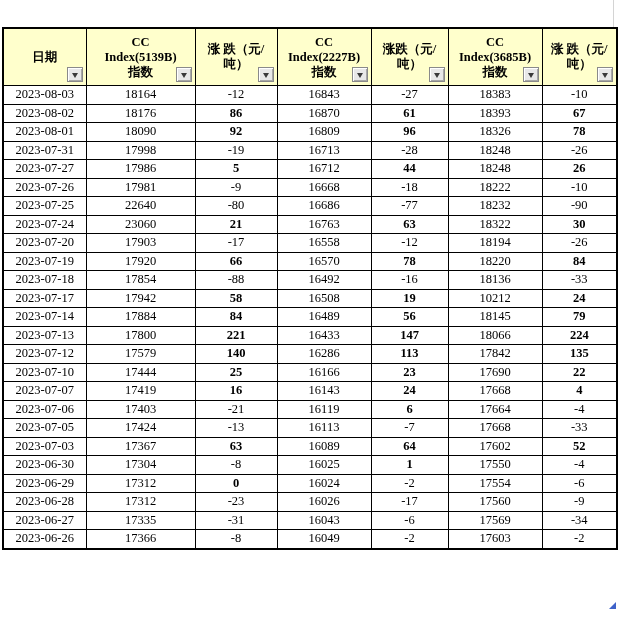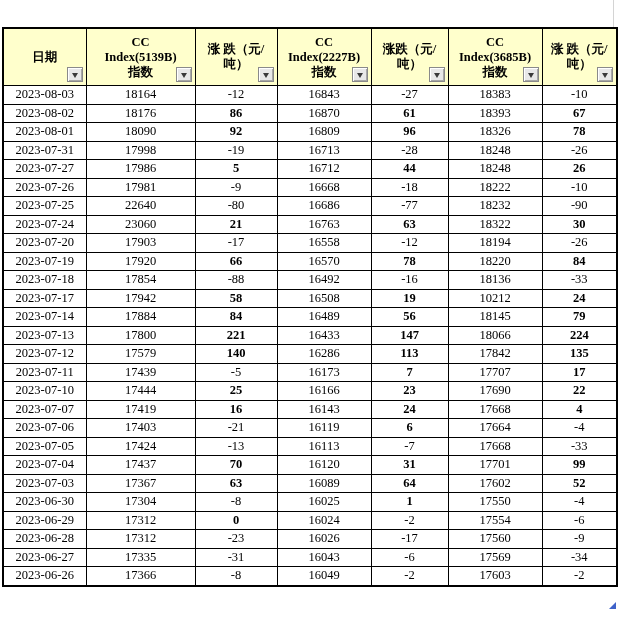--- a/index.html
+++ b/index.html
@@ -252,29 +252,20 @@
         <tr>
           <td>2023-07-12</td>
           <td>17579</td>
           <td class="pos">140</td>
           <td>16286</td>
           <td class="pos">113</td>
           <td>17842</td>
           <td class="pos">135</td>
         </tr>
         <tr>
-          <td>2023-07-11</td>
-          <td>17439</td>
-          <td class="neg">-5</td>
-          <td>16173</td>
-          <td class="pos">7</td>
-          <td>17707</td>
-          <td class="pos">17</td>
-        </tr>
-        <tr>
           <td>2023-07-10</td>
           <td>17444</td>
           <td class="pos">25</td>
           <td>16166</td>
           <td class="pos">23</td>
           <td>17690</td>
           <td class="pos">22</td>
         </tr>
         <tr>
           <td>2023-07-07</td>
@@ -297,29 +288,20 @@
         <tr>
           <td>2023-07-05</td>
           <td>17424</td>
           <td class="neg">-13</td>
           <td>16113</td>
           <td class="neg">-7</td>
           <td>17668</td>
           <td class="neg">-33</td>
         </tr>
         <tr>
-          <td>2023-07-04</td>
-          <td>17437</td>
-          <td class="pos">70</td>
-          <td>16120</td>
-          <td class="pos">31</td>
-          <td>17701</td>
-          <td class="pos">99</td>
-        </tr>
-        <tr>
           <td>2023-07-03</td>
           <td>17367</td>
           <td class="pos">63</td>
           <td>16089</td>
           <td class="pos">64</td>
           <td>17602</td>
           <td class="pos">52</td>
         </tr>
         <tr>
           <td>2023-06-30</td>

